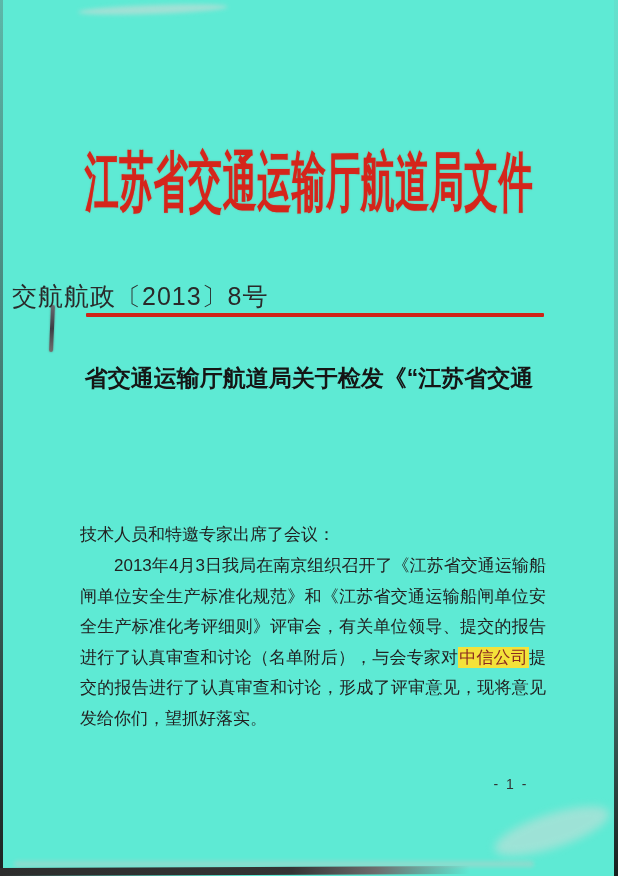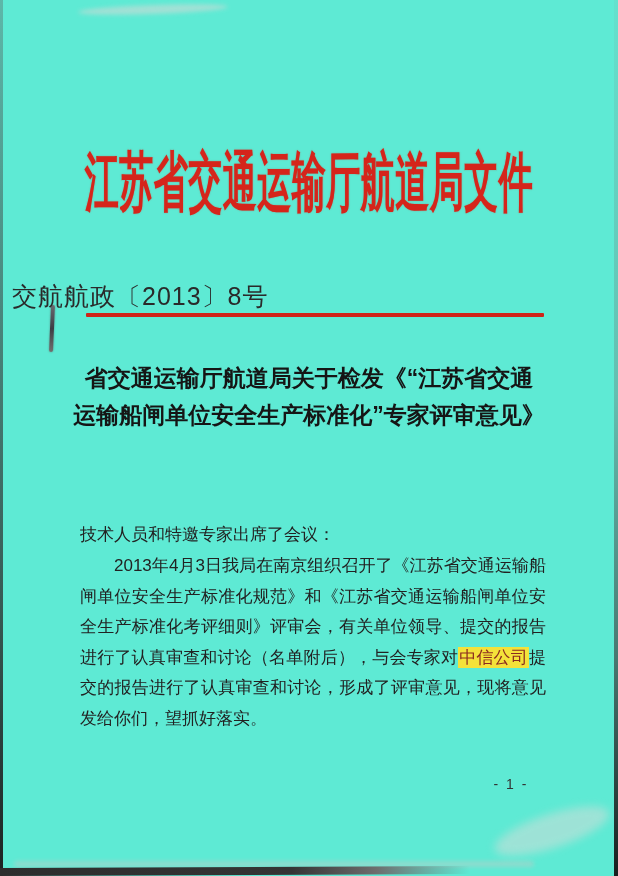--- a/index.html
+++ b/index.html
@@ -116,21 +116,20 @@
   <div class="staple-mark"></div>
 
   <div class="org-title">江苏省交通运输厅航道局文件</div>
 
   <div class="doc-number">交航航政〔2013〕8号</div>
 
   <div class="red-rule"></div>
 
   <div class="subject-title">
     <div>省交通运输厅航道局关于检发《“江苏省交通</div>
-    <div>运输船闸单位安全生产标准化”专家评审意见》</div>
   </div>
 
   <div class="recipient">技术人员和特邀专家出席了会议：</div>
 
   <div class="body-paragraph"><span>2013年4月3日我局在南京组织召开了《江苏省交通运输船闸单位安全生产标准化规范》和《江苏省交通运输船闸单位安全生产标准化考评细则》评审会，有关单位领导、提交的报告进行了认真审查和讨论（名单附后），与会专家对</span><span class="highlight">中信公司</span><span>提交的报告进行了认真审查和讨论，形成了评审意见，现将意见发给你们，望抓好落实。</span></div>
 
   <div class="page-number">- 1 -</div>
 
   <div class="bottom-shadow"></div>
   <div class="smudge-bottom-right"></div>

